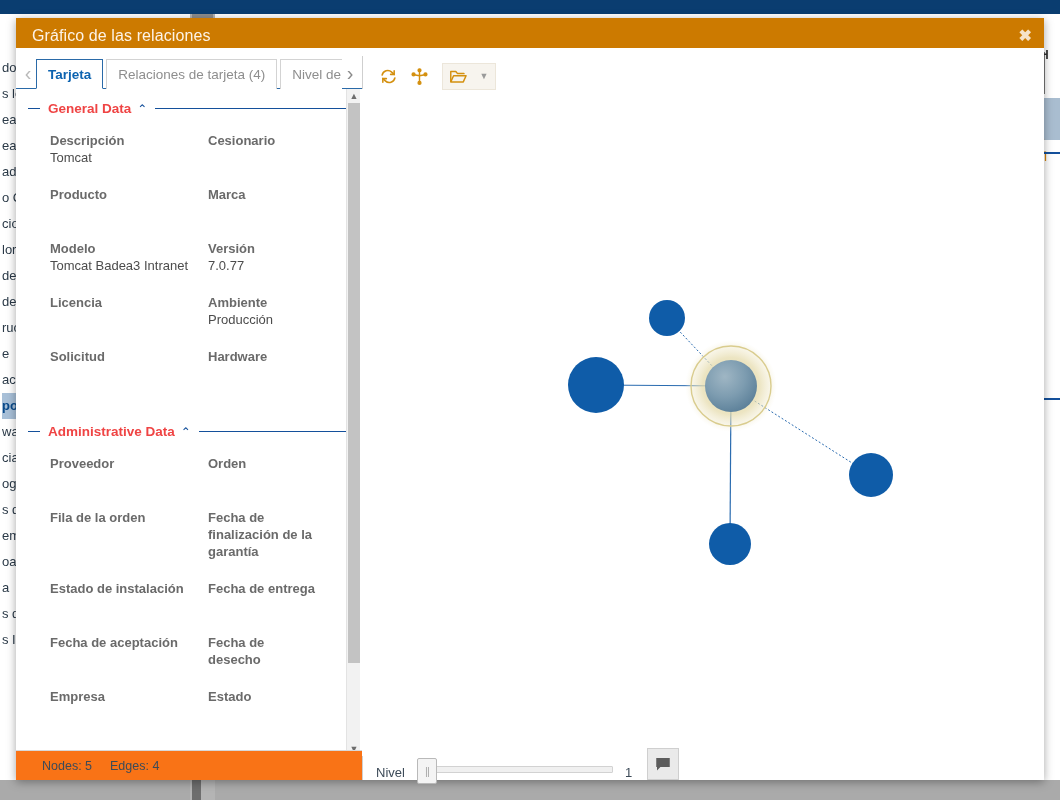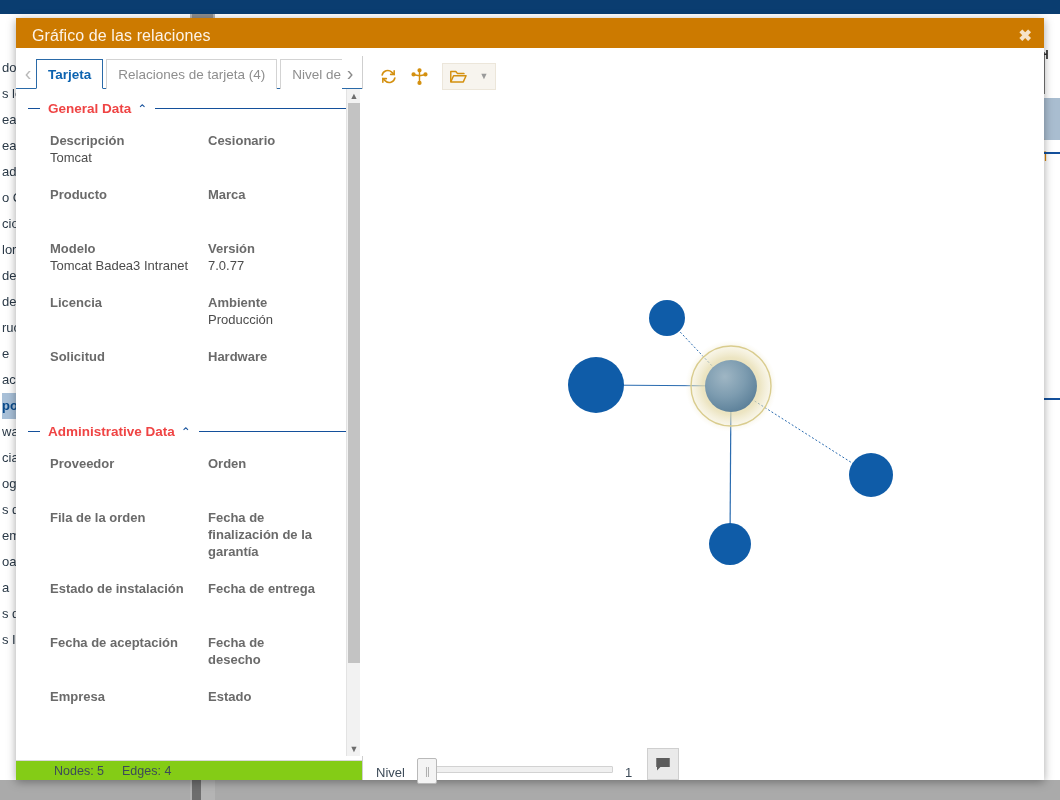--- a/index.html
+++ b/index.html
@@ -176,25 +176,25 @@
   }
   #info-vscroll .track { position: absolute; top: 14px; bottom: 14px; width: 14px; }
   #info-vscroll .thumb {
     position: absolute; left: 1px; top: 0;
     width: 12px; height: 560px; background: #c3c3c3; cursor: pointer;
   }
   #info-vscroll .arrow-bottom { position: absolute; bottom: 0; left: 0; }
 
   #info-statusbar {
     position: absolute; left: 0; bottom: 0;
-    width: 346px; height: 20px;
+    width: 346px; height: 30px;
     border-top: 1px solid #d8d8d8;
-    background: #84cc16;
+    background: #f97316;
     display: flex; align-items: center; gap: 18px;
-    padding-left: 38px; font-size: 12.5px; color: #3d4b58;
+    padding-left: 26px; font-size: 12.5px; color: #3d4b58;
   }
 
   
   #graph-panel { position: relative; flex: 1; background: #ffffff; }
   #graph-toolbar {
     position: absolute; left: 0; top: 0; right: 0; height: 40px;
     display: flex; align-items: center; padding-left: 12px; gap: 4px;
   }
   .tool-btn {
     width: 27px; height: 27px;

